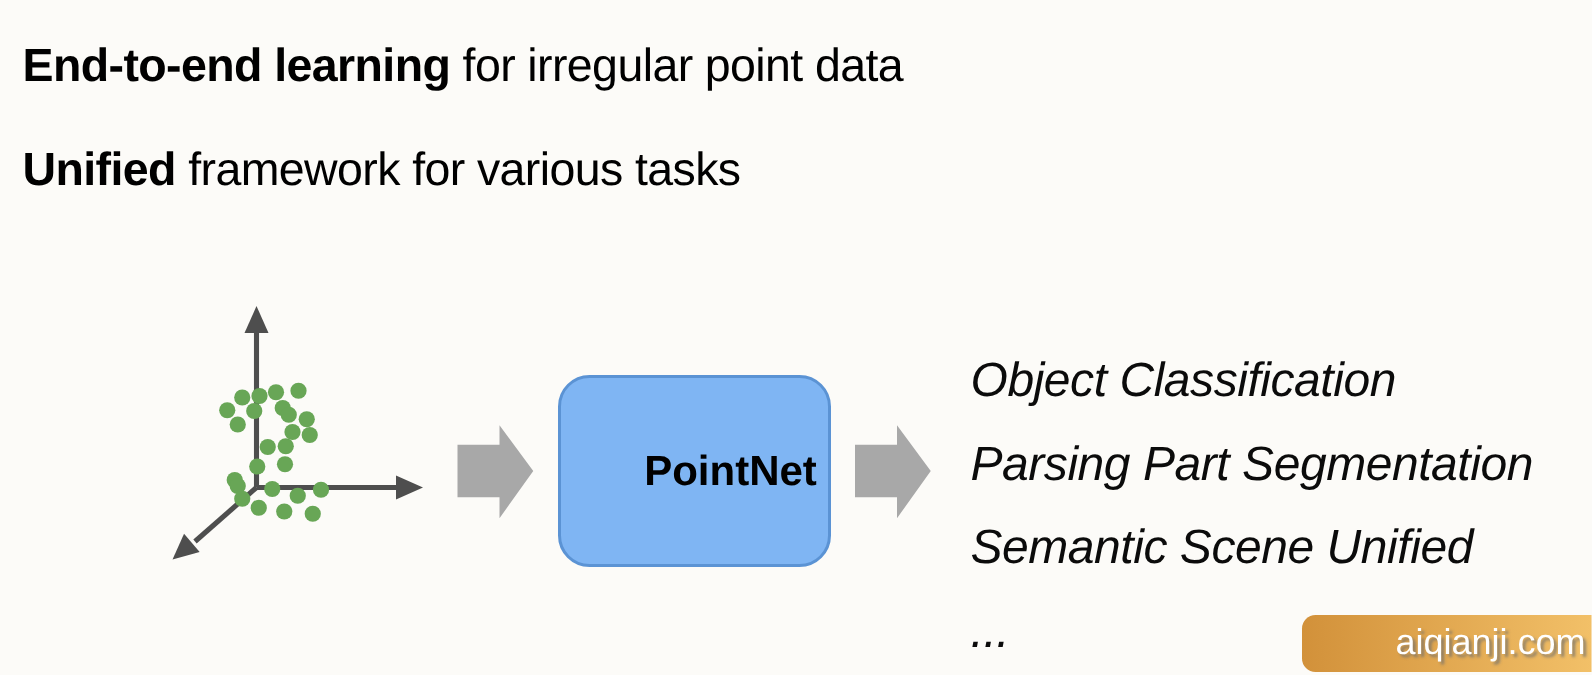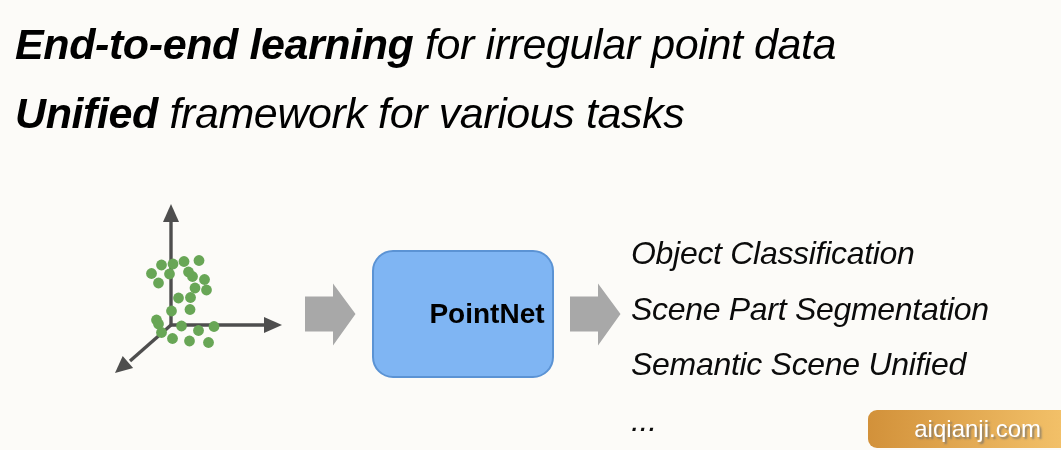--- a/index.html
+++ b/index.html
@@ -3,44 +3,44 @@
 <meta charset="utf-8">
 <style>
   html,body{margin:0;padding:0}
   body{
     width:1061px;height:450px;position:relative;overflow:hidden;
     background:#fcfbf8;
     font-family:"Liberation Sans", sans-serif;
   }
   .slide{position:absolute;inset:0}
   .title{
-    position:absolute;left:15px;color:#000;font-size:43px;
-    letter-spacing:-0.4px;white-space:nowrap;line-height:50px;font-style:italic;
+    position:absolute;left:15px;color:#000;font-size:31px;
+    letter-spacing:-0.4px;white-space:nowrap;line-height:50px;
   }
   .title .b{font-weight:bold}
   .line1{top:19px}
   .line2{top:88px}
   svg.art{position:absolute;left:0;top:0;width:1061px;height:450px;display:block}
   .pnbox{
     position:absolute;left:372px;top:250px;width:182px;height:128px;
     box-sizing:border-box;border-radius:21px;
     border:2px solid rgba(60,110,180,0.4);
     display:flex;align-items:center;justify-content:center;
     font-weight:bold;font-size:28px;color:#000;
   }
   .tasks{
-    position:absolute;left:631px;top:226px;
+    position:absolute;left:647px;top:226px;
     font-style:italic;font-size:32px;line-height:55.5px;
     letter-spacing:-0.3px;color:#0b0b0b;white-space:nowrap;
   }
   .wm{
     position:absolute;right:0;bottom:2px;width:193px;height:38px;
     box-sizing:border-box;border-radius:9px 0 0 9px;
     display:flex;align-items:center;justify-content:flex-end;
-    padding-right:20px;font-size:24px;color:#ffffff;
+    padding-right:4px;font-size:24px;color:#ffffff;
     text-shadow:2px 2px 2px rgba(110,110,110,0.75);
   }
 </style>
 </head>
 <body>
 
 <div class="slide">
 
   <div class="title line1" style="color: rgb(0, 0, 0);"><span class="b">End-to-end learning</span><span> for irregular point data</span></div>
 
@@ -89,21 +89,21 @@
       <polygon points="570,296.5 598,296.5 598,283.5 620.5,314 598,345.5 598,331.5 570,331.5"></polygon>
     </g>
   </svg>
 
   <div class="pnbox" style="background: rgb(127, 181, 243); border-color: rgb(91, 147, 212); padding-left: 48px;">
     <span>PointNet</span>
   </div>
 
   <div class="tasks">
     <div>Object Classification</div>
-    <div>Scene Part Segmentation</div>
+    <div>Parsing Part Segmentation</div>
     <div>Semantic Scene Unified</div>
     <div>...</div>
   </div>
 
   <div class="wm" style="background: linear-gradient(90deg, rgb(210, 145, 58), rgb(242, 192, 104));">
     <span>aiqianji.com</span>
   </div>
 
 </div>
 

